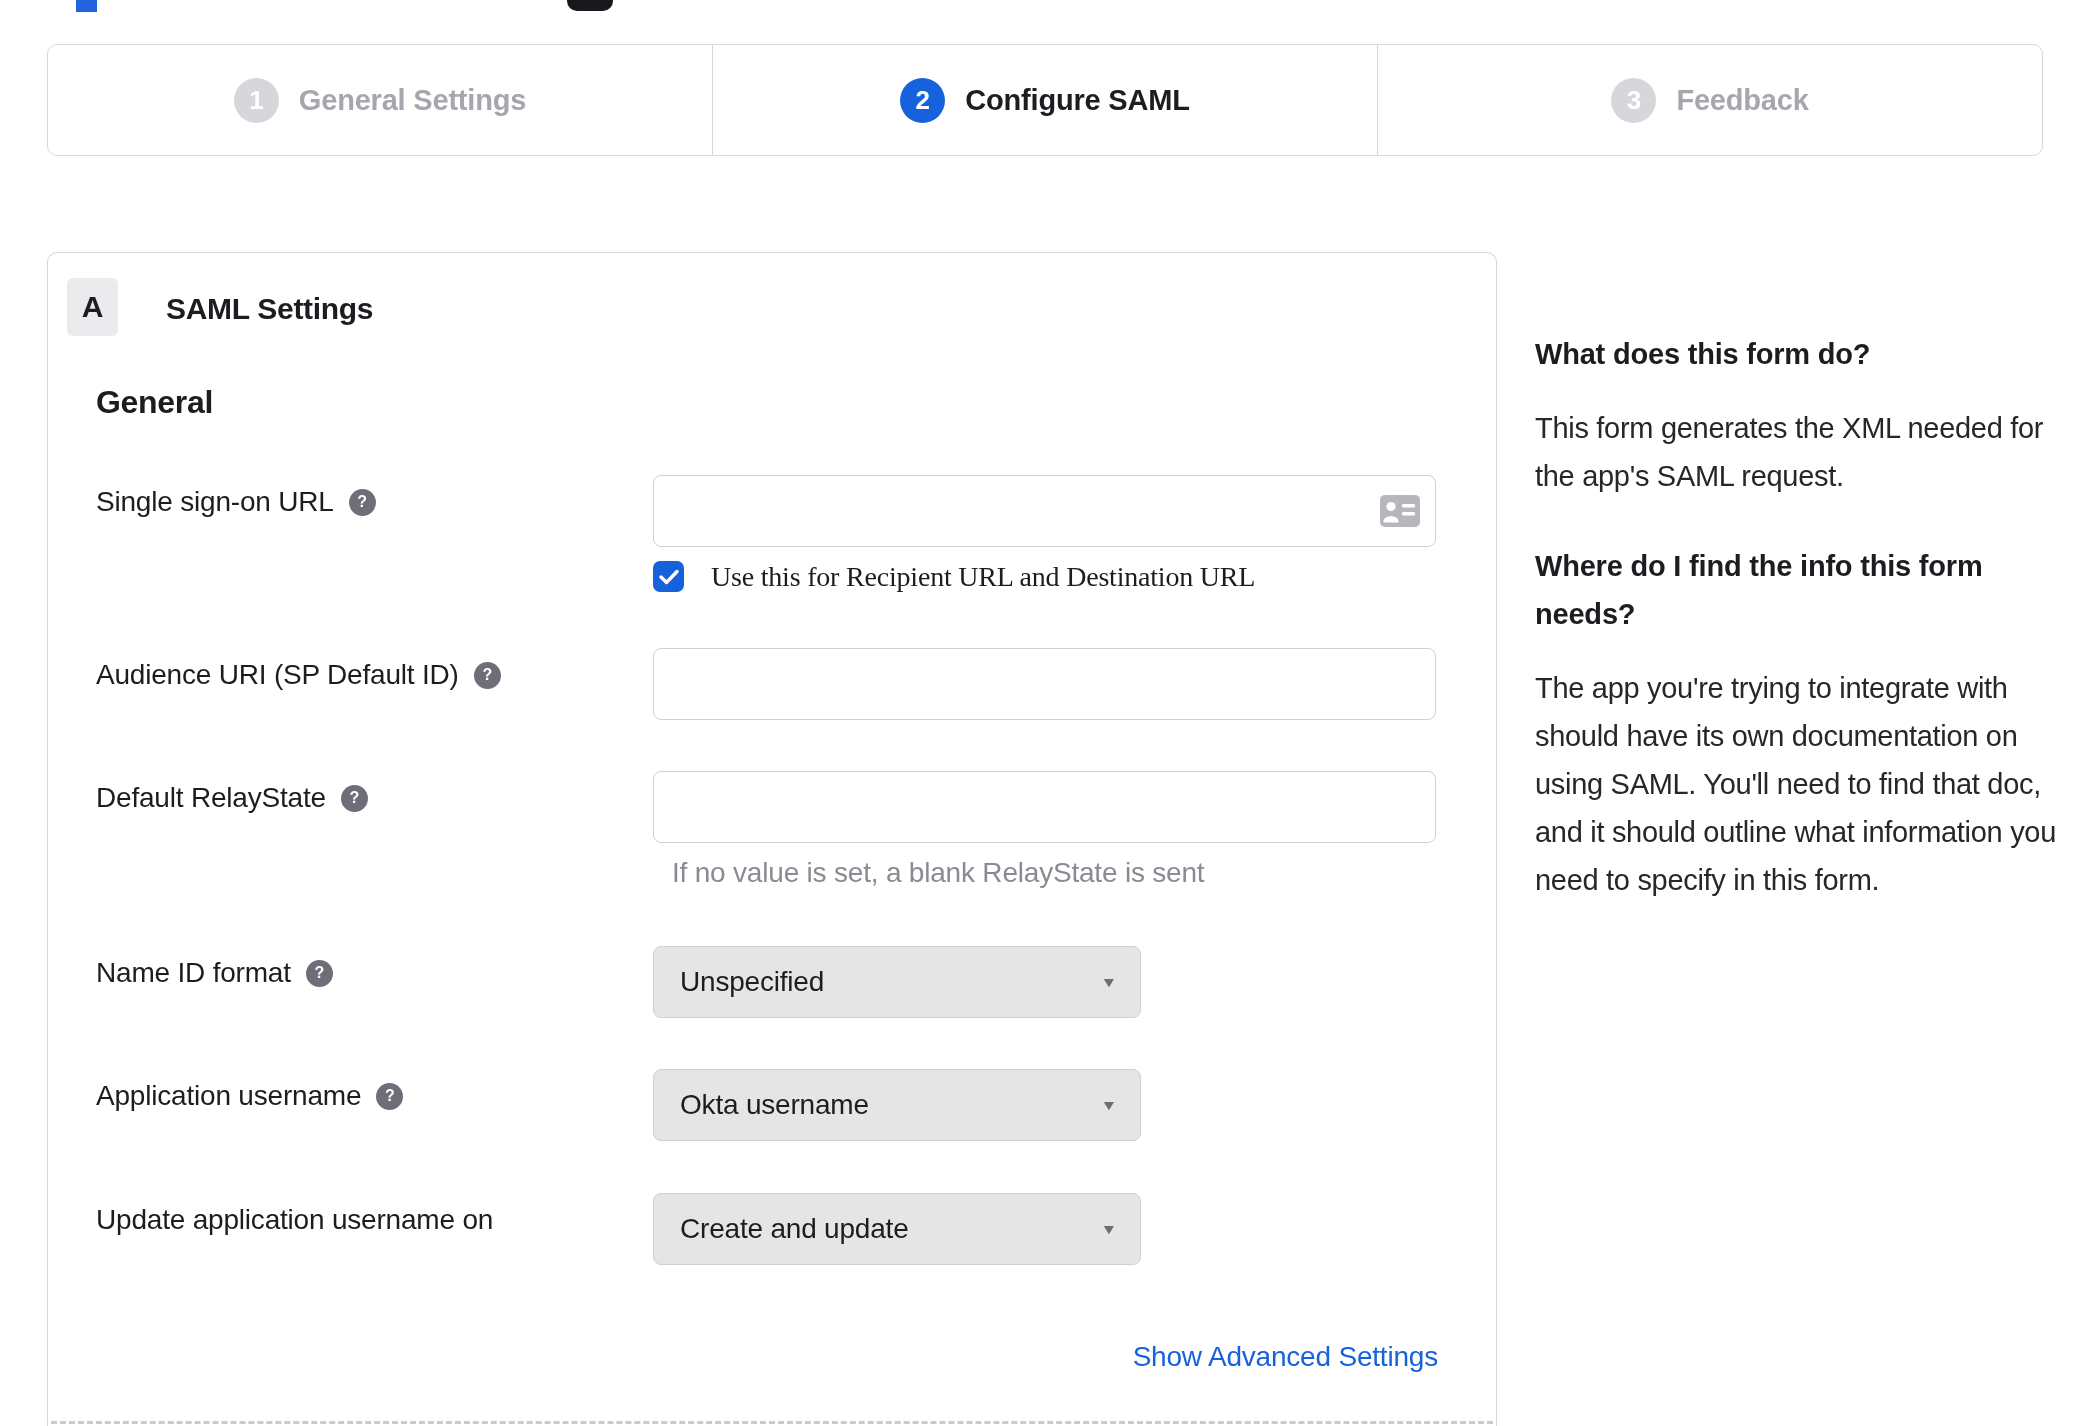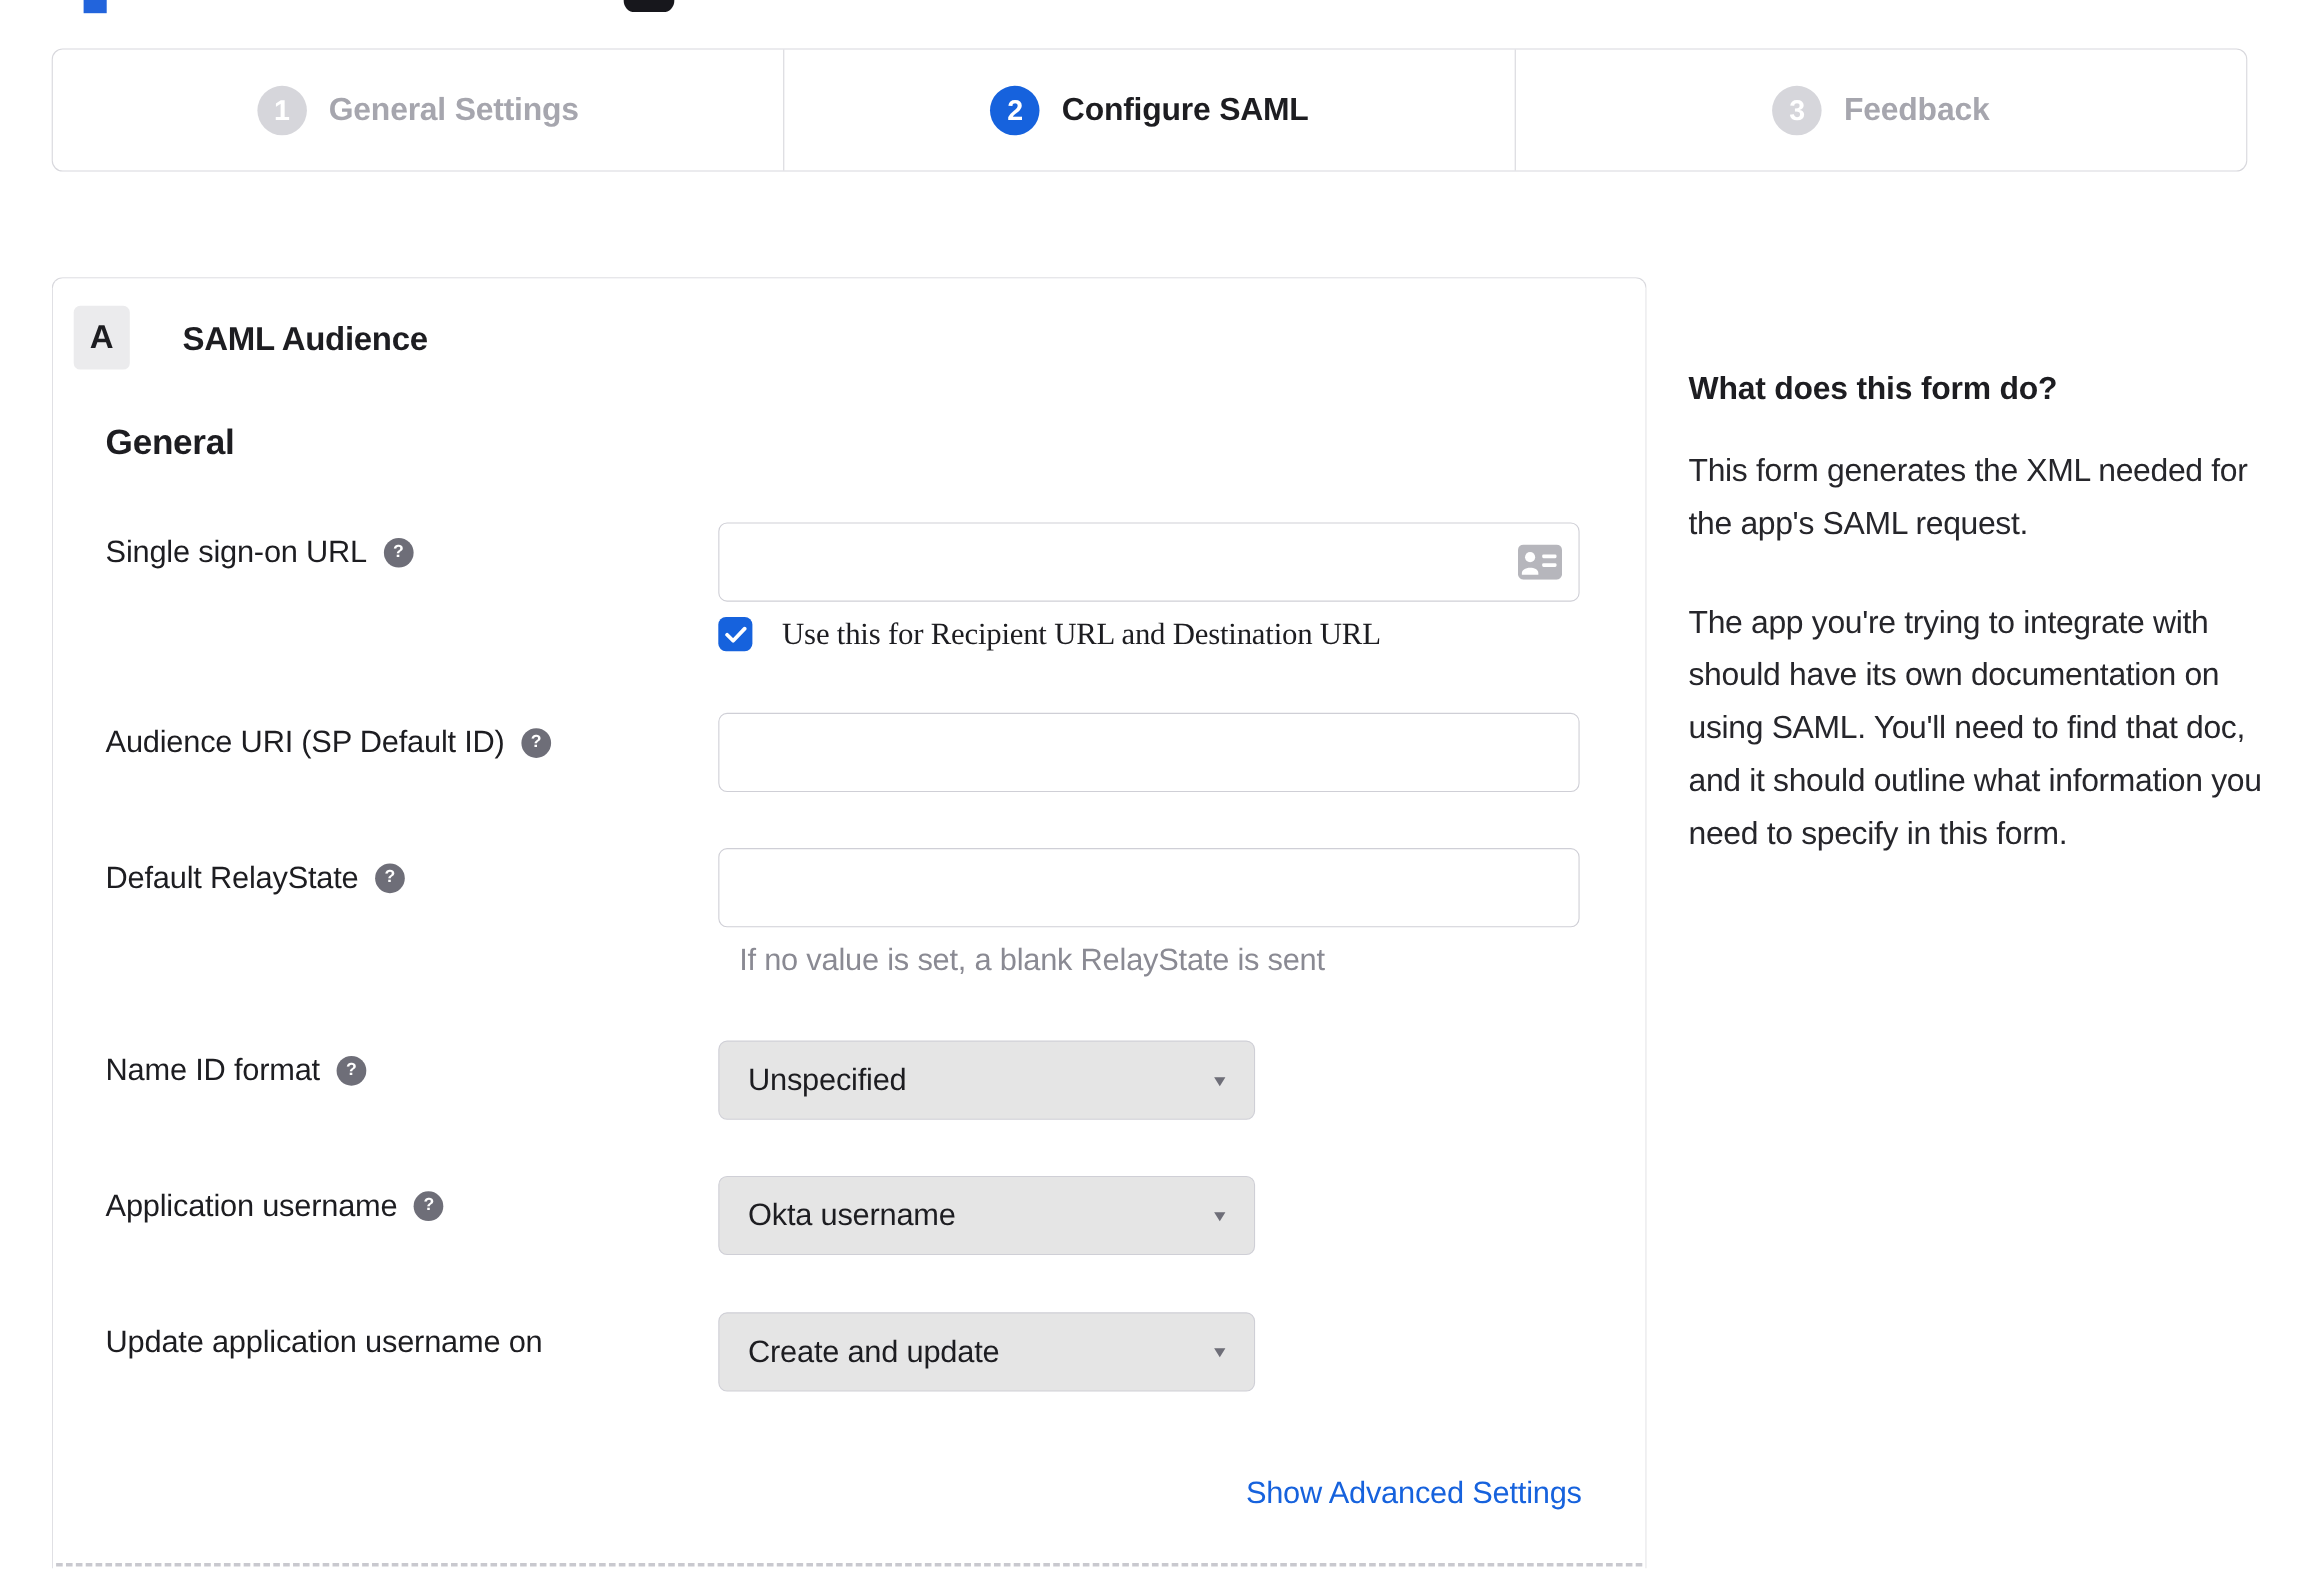--- a/index.html
+++ b/index.html
@@ -98,21 +98,21 @@
     </div>
     <div class="step">
       <div class="step-circle">3</div>
       <div class="step-label">Feedback</div>
     </div>
   </div>
 
   <div class="panel">
 
     <div class="a-badge">A</div>
-    <div class="section-title">SAML Audience</div>
+    <div class="section-title">SAML Settings</div>
     <div class="group-title">General</div>
 
     <div class="field-label" style="top:231px;">
       <span>Single sign-on URL</span>
       <span class="help-dot">?</span>
     </div>
     <div class="input-wrap" style="top:222px;">
       <input class="text-input" type="text" value="" style="">
       <svg class="autofill-icon" viewBox="0 0 40 32">
         <rect x="0" y="0" width="40" height="32" rx="5" fill="#b6b6bc"></rect>
@@ -169,16 +169,17 @@
     </div>
 
     <div class="advanced-link">Show Advanced Settings</div>
 
     <div class="dashed-divider"></div>
   </div>
 
   <div class="help-col">
     <p class="help-q">What does this form do?</p>
     <p class="help-a">This form generates the XML needed for the app's SAML request.</p>
+    <p class="help-q">Where do I find the info this form needs?</p>
     <p class="help-a">The app you're trying to integrate with should have its own documentation on using SAML. You'll need to find that doc, and it should outline what information you need to specify in this form.</p>
   </div>
 
 </div>
 
 </body></html>

